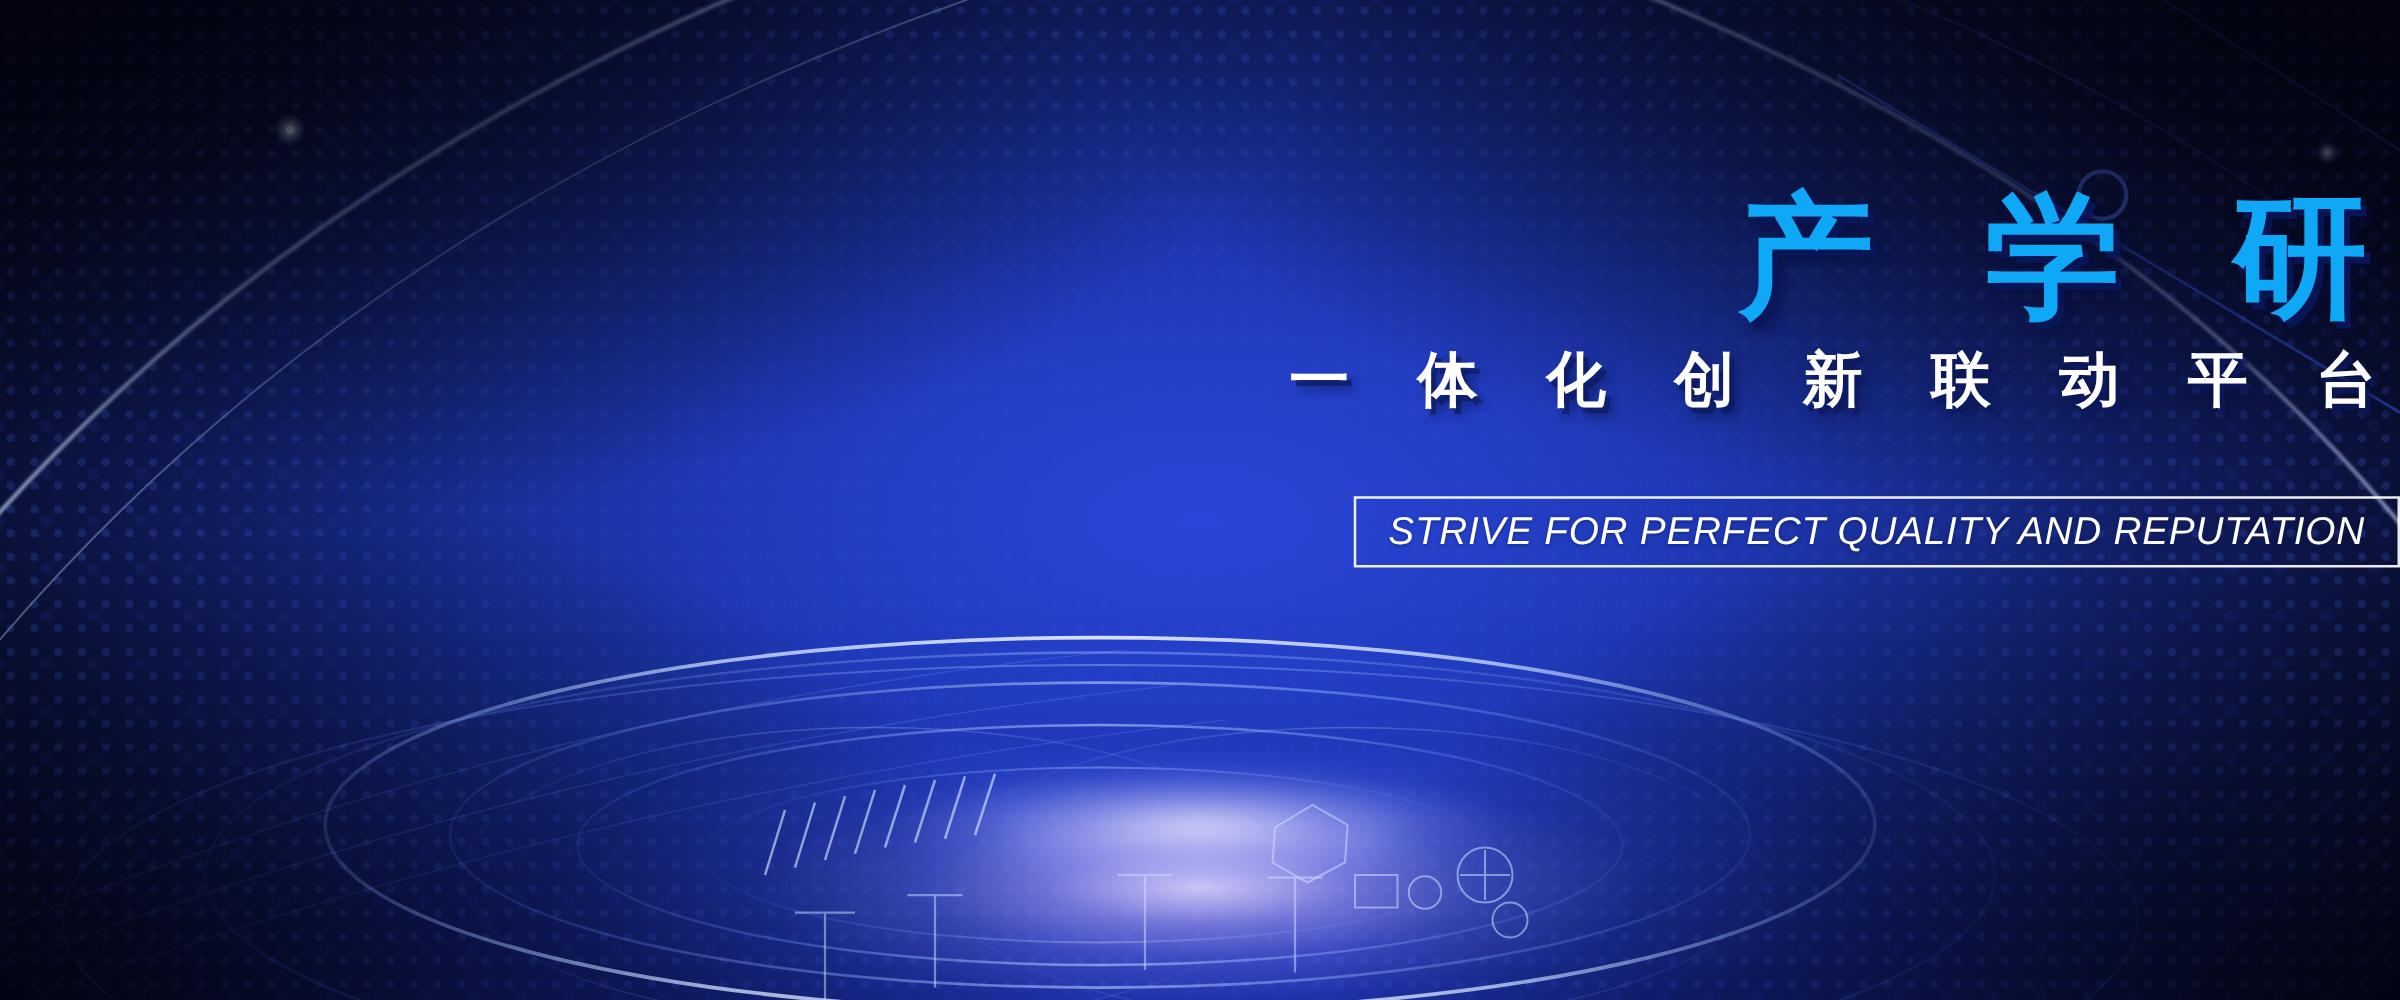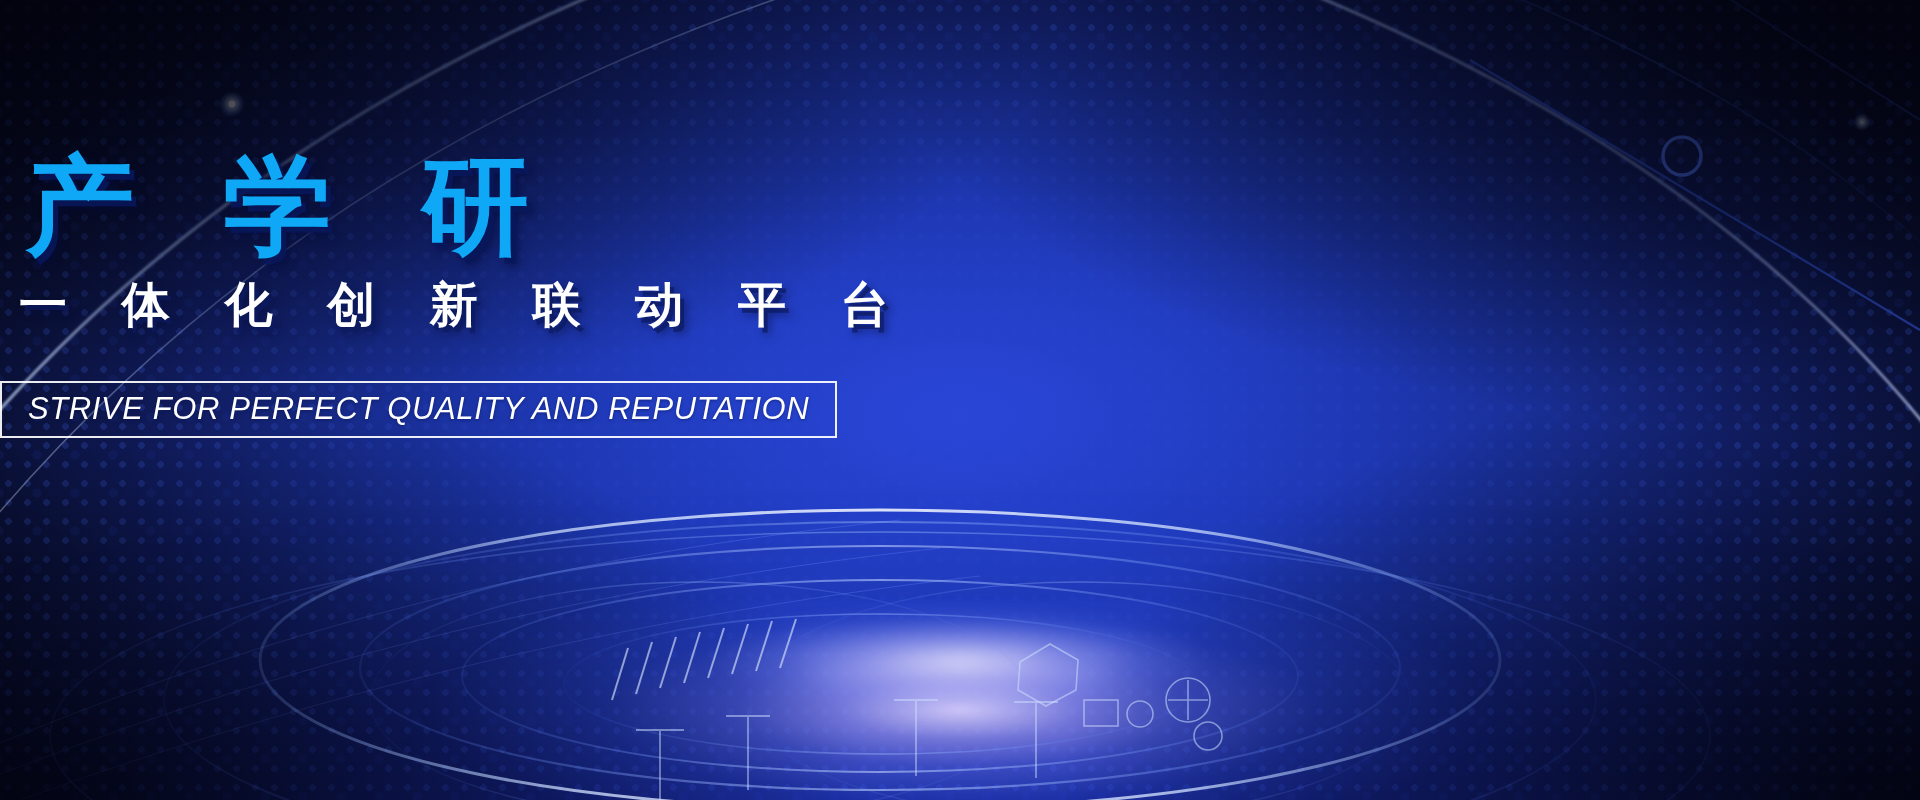--- a/index.html
+++ b/index.html
@@ -108,21 +108,21 @@
       rgba(30,52,200,.12) 68%,
       rgba(30,52,200,0) 100%);
     -webkit-mask-image:radial-gradient(ellipse 72% 100% at 50% 100%, #000 0%, rgba(0,0,0,.5) 58%, rgba(0,0,0,0) 100%);
     mask-image:radial-gradient(ellipse 72% 100% at 50% 100%, #000 0%, rgba(0,0,0,.5) 58%, rgba(0,0,0,0) 100%);
   }
 
   
   .content{
     position:absolute; inset:0;
     display:flex; flex-direction:column;
-    align-items:flex-start;
+    align-items:flex-end;
     z-index:20;
   }
 
   .title-main{
     margin-top:146px;
     font-size:108px;
     line-height:1.12;
     font-weight:bold;
     letter-spacing:26px;
     text-indent:26px;
@@ -143,21 +143,21 @@
     text-indent:19px;
     color:#ffffff;
     font-family:"DejaVu Sans","Liberation Sans",sans-serif;
     text-shadow:
        4px 5px 0 rgba(12,26,96,.70),
        6px 7px 9px rgba(6,14,62,.6);
     white-space:nowrap;
   }
 
   .en-box{
-    margin-top:48px;
+    margin-top:64px;
     border:2px solid rgba(255,255,255,.92);
     padding:10px 26px 12px;
     background:transparent;
   }
   .en-text{
     font-family:"Liberation Sans",sans-serif;
     font-style:italic;
     font-size:31px;
     line-height:1;
     letter-spacing:.6px;

